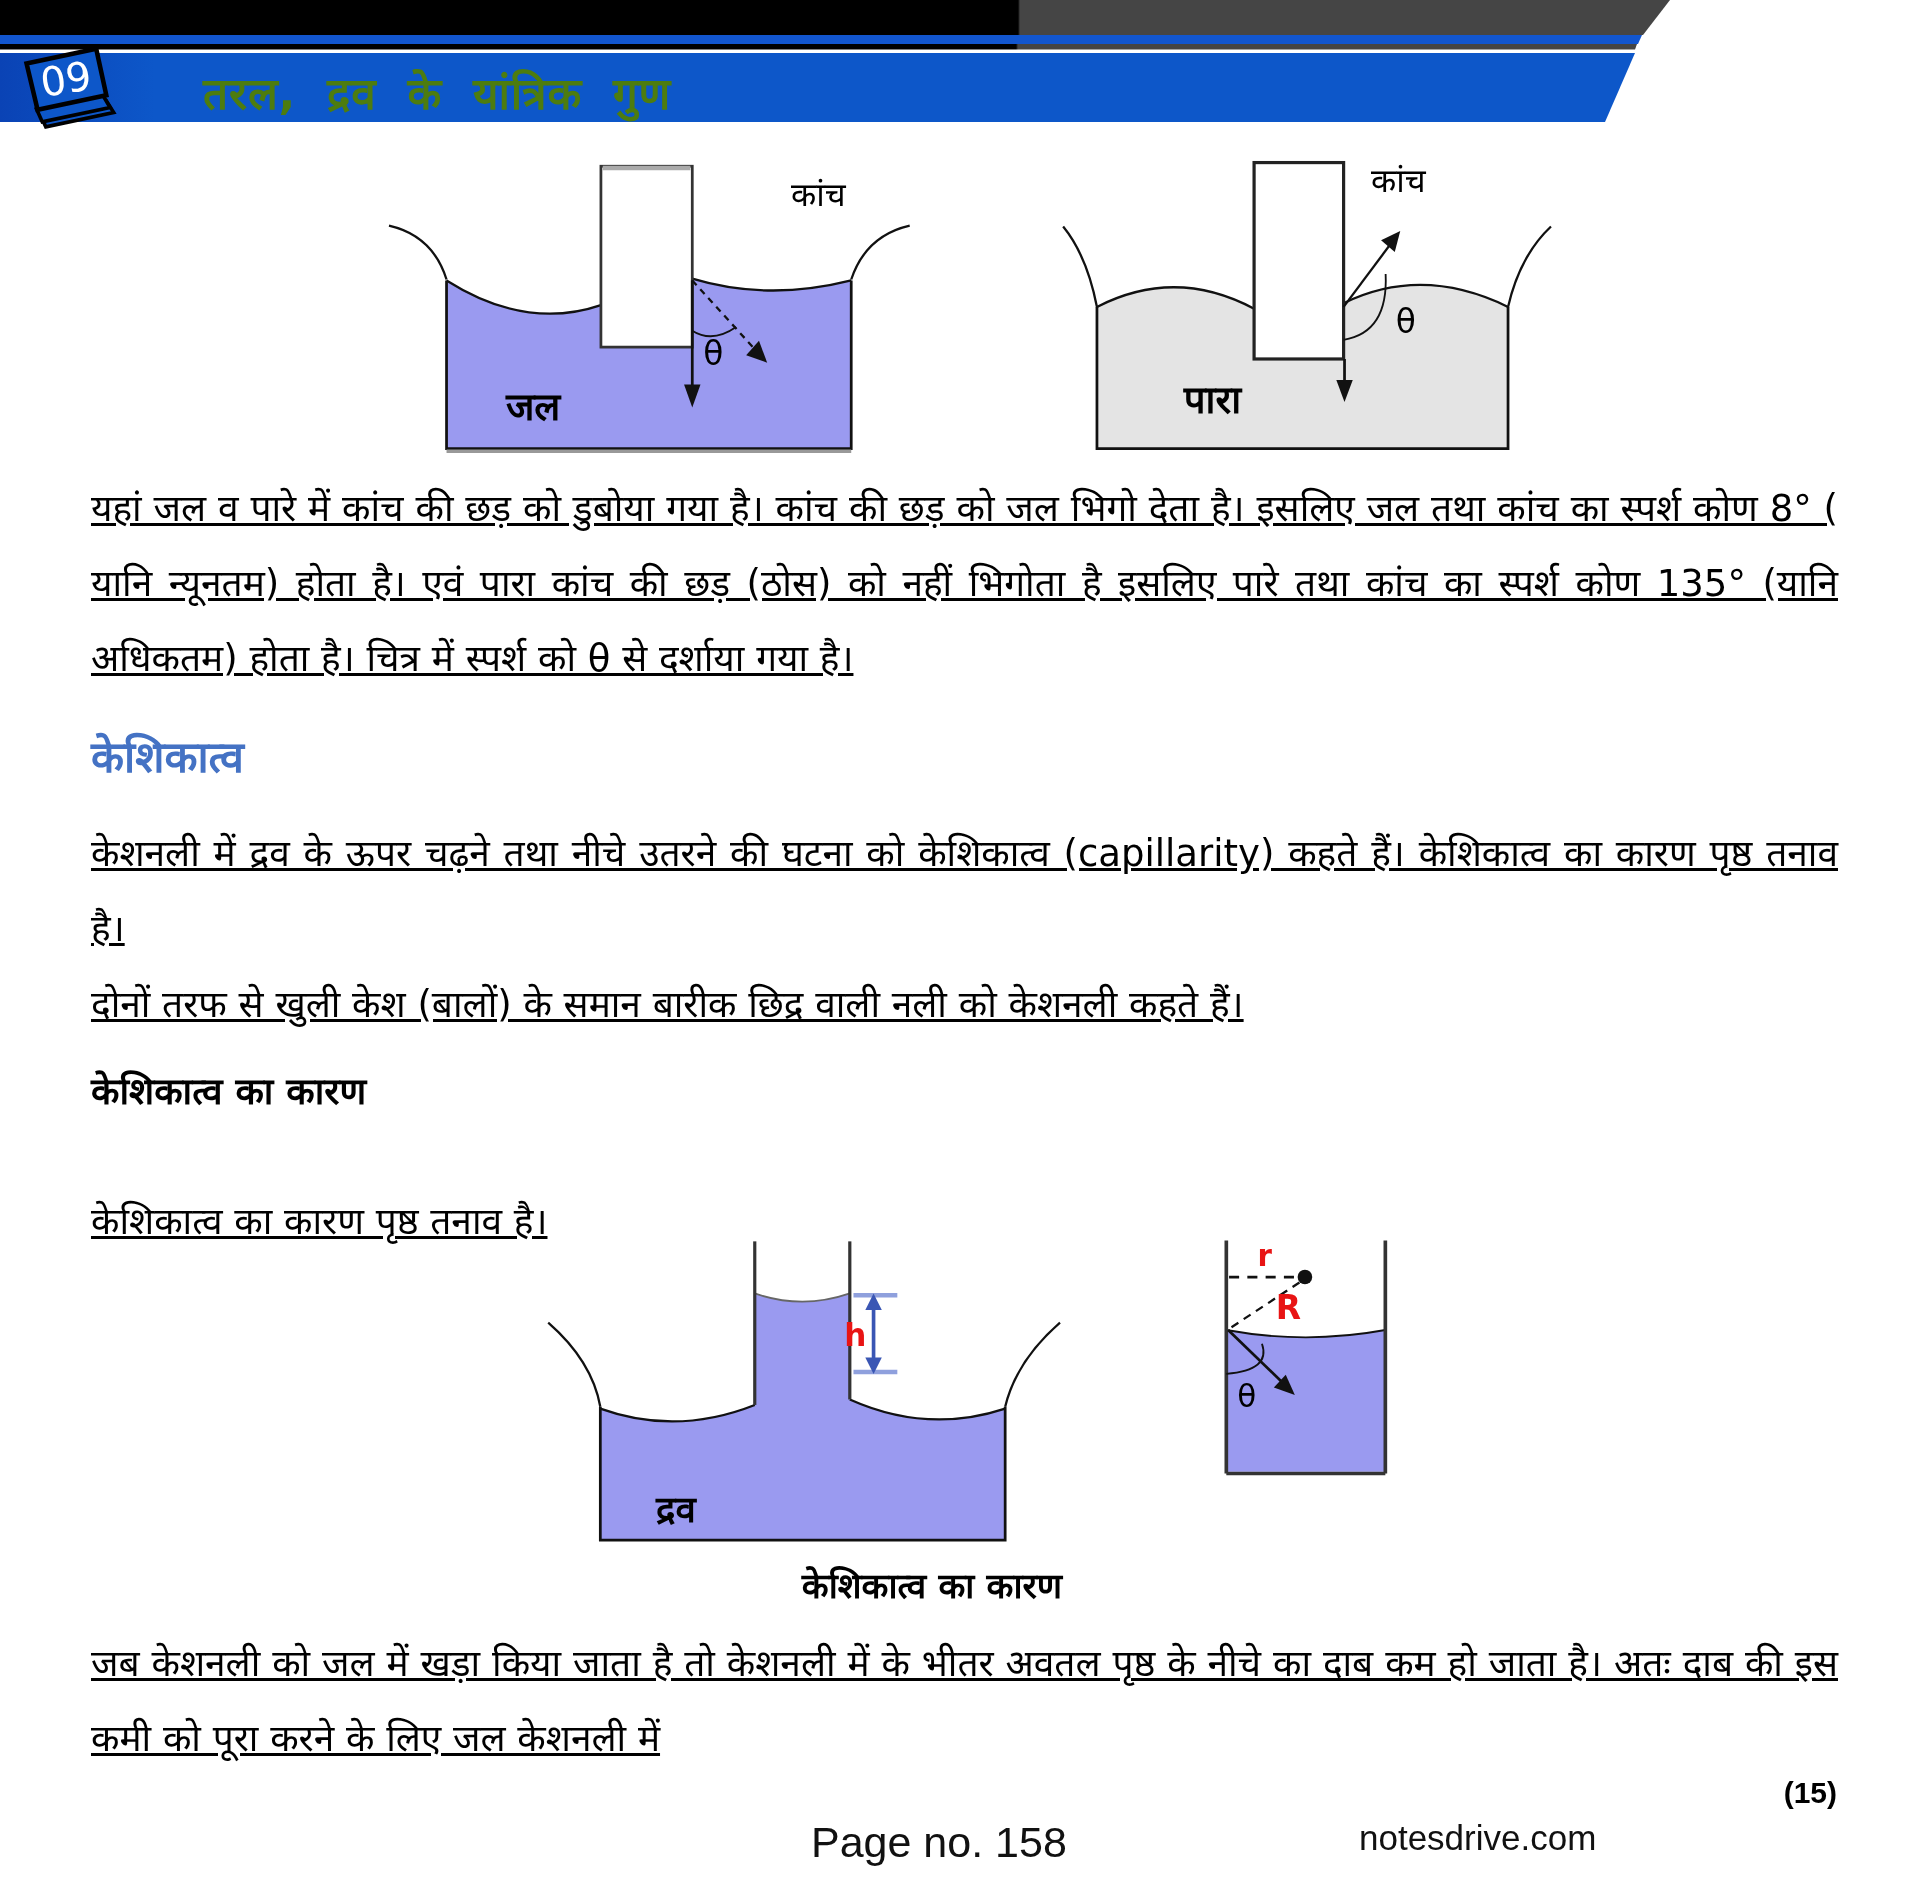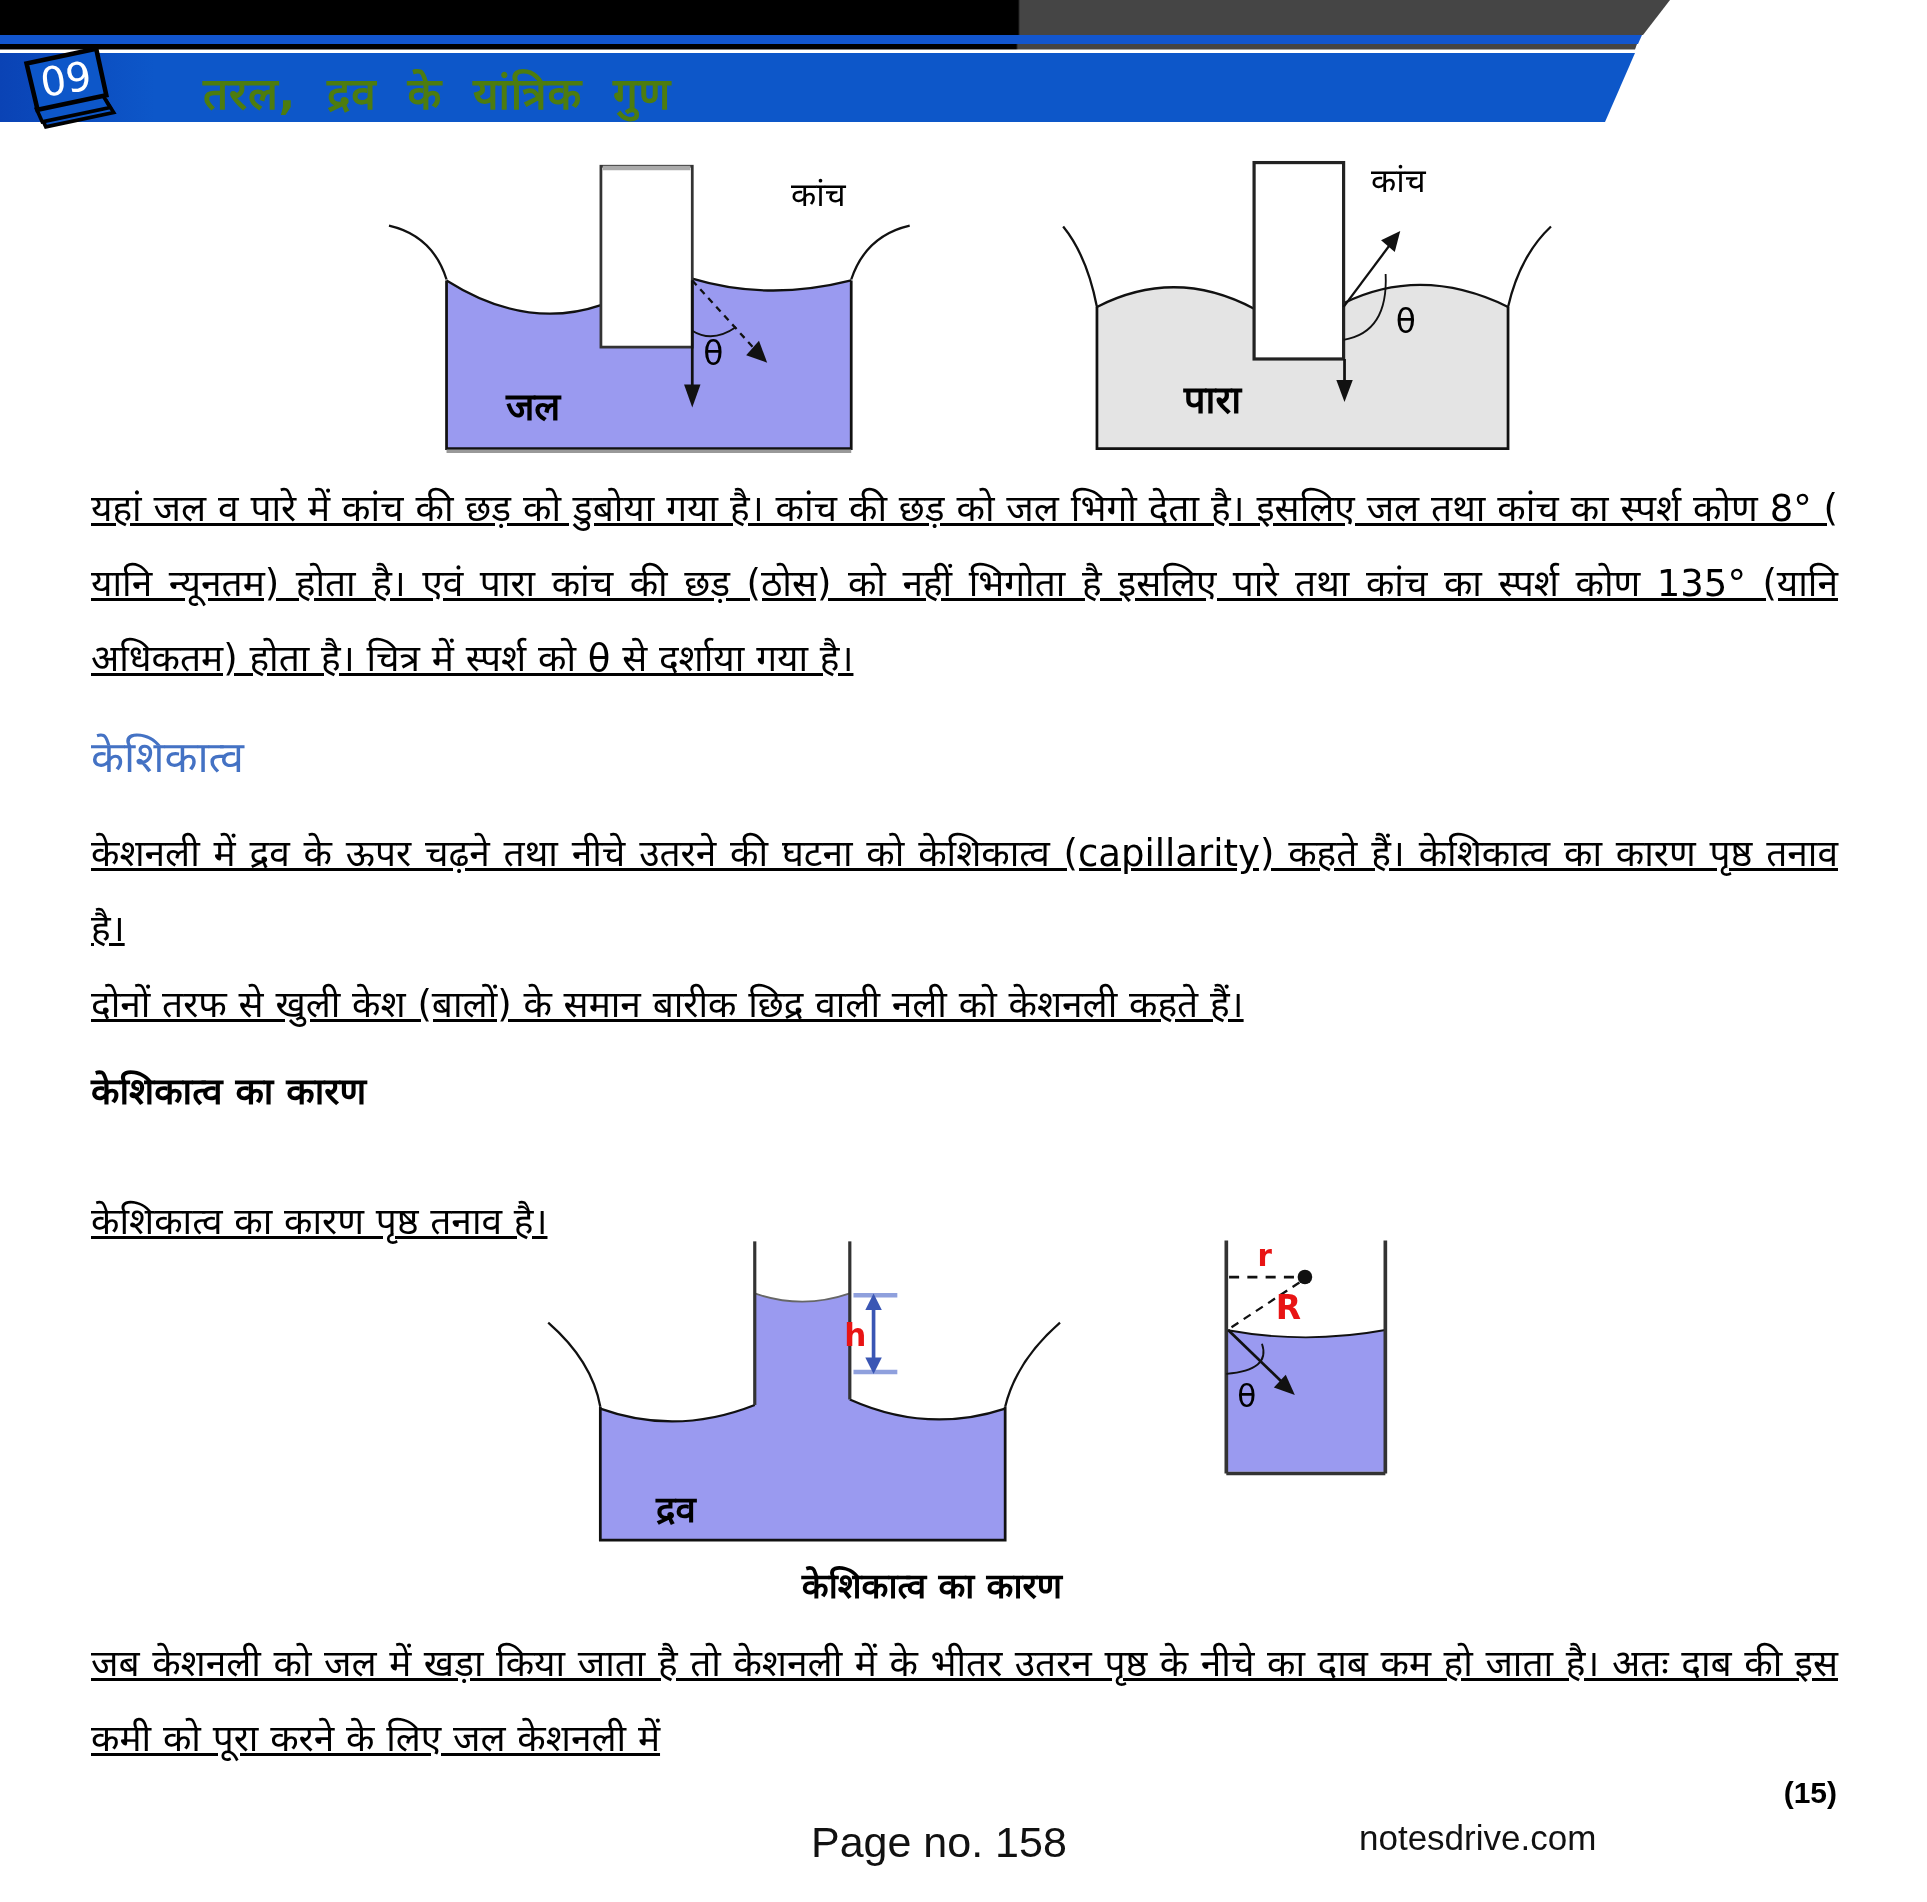--- a/index.html
+++ b/index.html
@@ -35,21 +35,21 @@
   }
   .book-icon { position:absolute; left:12.8px; top:44px; }
   
   .para {
     position:absolute; left:91px; width:1747px;
     font-size:37px; line-height:75px; color:#000;
     text-align:justify; text-justify:inter-word;text-decoration:underline;
   }
   .h-blue {
     position:absolute; left:91px; font-size:43px; color:#4472c4;
-    font-weight:400;
+    font-weight:700;
   }
   .h-bold {
     position:absolute; left:91px; font-size:37px; color:#000; font-weight:bold;
   }
   .fig { position:absolute; pointer-events:none; }
   .caption {
     position:absolute; left:0; width:1864px; text-align:center;
     font-size:35px; font-weight:bold; color:#000;
   }
   
@@ -176,20 +176,20 @@
       <polygon points="827,187 804,179 817,165" fill="#111"></polygon>
       <path d="M752,164 Q801,160 791,131" fill="none" stroke="#111" stroke-width="2"></path>
       <text x="794" y="46" font-size="32" font-weight="bold" fill="#e81414" text-anchor="middle">r</text>
       <text x="806" y="104" font-size="36" font-weight="bold" fill="#e81414">R</text>
       <text x="764" y="200" font-size="34" fill="#000">θ</text>
     </g>
   </svg>
 
   <div class="caption" style="top:1561px;">केशिकात्व का कारण</div>
 
-  <div class="para" style="top:1626px;">जब केशनली को जल में खड़ा किया जाता है तो केशनली में के भीतर उतरन पृष्ठ के नीचे का दाब कम हो जाता है। अतः दाब की इस कमी को पूरा करने के लिए जल केशनली में</div>
+  <div class="para" style="top:1626px;">जब केशनली को जल में खड़ा किया जाता है तो केशनली में के भीतर अवतल पृष्ठ के नीचे का दाब कम हो जाता है। अतः दाब की इस कमी को पूरा करने के लिए जल केशनली में</div>
 
   <div class="page-ref">(15)</div>
   <div class="page-no">Page no. 158</div>
   <div class="site">notesdrive.com</div>
 
 </div>
 
 
 </body></html>

